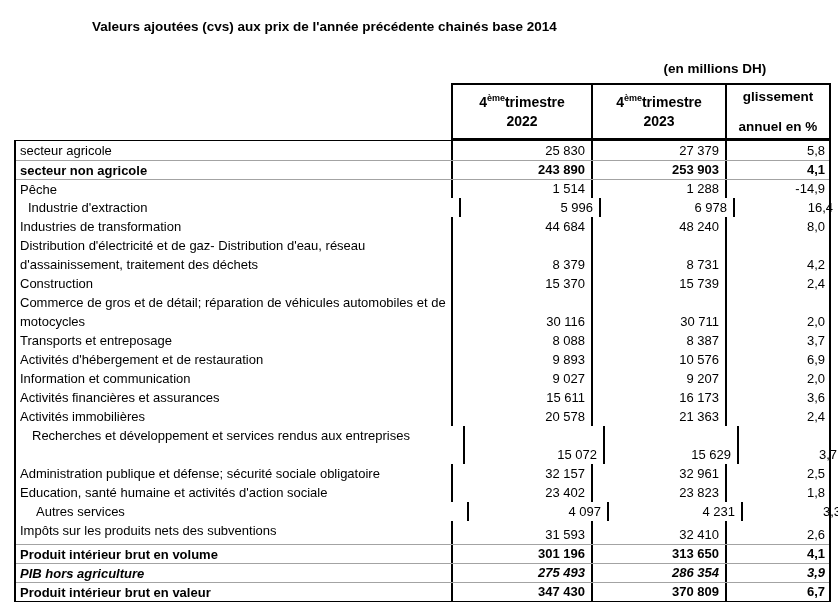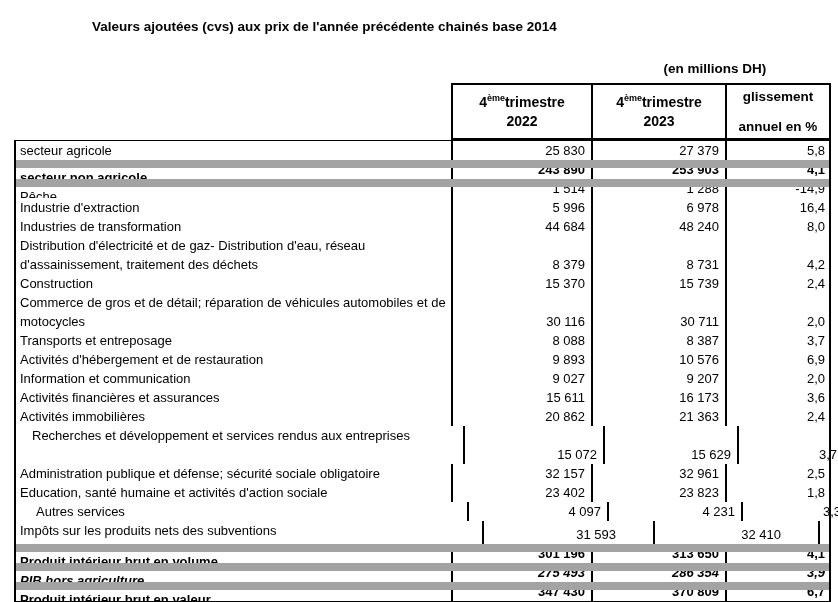--- a/index.html
+++ b/index.html
@@ -27,21 +27,21 @@
   .hcell + .hcell { border-left:2px solid #000; }
   .hcell sup { font-size:9px; line-height:0; }
   .hword { }
   .hcell-g { justify-content:space-between; padding:3px 2px 2px 2px; font-size:13.5px; }
   .table-body {
     position:absolute; left:14px; top:140px; width:817px;
     box-sizing:border-box; border:2px solid #000; border-top:1px solid #000;
     background:#ffffff;
   }
   .row { display:grid; grid-template-columns:435px 140px 134px 104px; box-sizing:border-box; }
-  .row.bt2 { border-top:8px solid #a3a3a3; }
+  .row.bt2 { border-top:1px solid #a3a3a3; }
   .cell { box-sizing:border-box; overflow:hidden; font-size:13px; line-height:19px; }
   .lab { padding-left:4px; padding-right:4px; display:flex; align-items:flex-start; }
   .lab > span, .lab { align-content:flex-start; }
   .num {
     display:flex; align-items:flex-end; justify-content:flex-end;
     padding-right:6px; border-left:2px solid #000; white-space:nowrap;
   }
   .num.pct { padding-right:4px; }
   .bold { font-weight:bold; }
   .italic { font-style:italic; }
@@ -82,21 +82,21 @@
         <div class="cell num">243 890</div>
         <div class="cell num">253 903</div>
         <div class="cell num pct">4,1</div>
       </div>
       <div class="row bt2" style="height: 19px;">
         <div class="cell lab">Pêche</div>
         <div class="cell num">1 514</div>
         <div class="cell num">1 288</div>
         <div class="cell num pct">-14,9</div>
       </div>
-      <div class="row" style="height: 19px;">
+      <div class="row" style="height: 19px; padding-left: 8px;">
         <div class="cell lab">Industrie d'extraction</div>
         <div class="cell num">5 996</div>
         <div class="cell num">6 978</div>
         <div class="cell num pct">16,4</div>
       </div>
       <div class="row" style="height: 19px;">
         <div class="cell lab">Industries de transformation</div>
         <div class="cell num">44 684</div>
         <div class="cell num">48 240</div>
         <div class="cell num pct">8,0</div>
@@ -138,21 +138,21 @@
         <div class="cell num pct">2,0</div>
       </div>
       <div class="row" style="height: 19px;">
         <div class="cell lab">Activités financières et assurances</div>
         <div class="cell num">15 611</div>
         <div class="cell num">16 173</div>
         <div class="cell num pct">3,6</div>
       </div>
       <div class="row" style="height: 19px;">
         <div class="cell lab">Activités immobilières</div>
-        <div class="cell num">20 862</div>
+        <div class="cell num">20 578</div>
         <div class="cell num">21 363</div>
         <div class="cell num pct">2,4</div>
       </div>
       <div class="row" style="height: 38px; padding-left: 12px;">
         <div class="cell lab">Recherches et développement et services rendus aux entreprises</div>
         <div class="cell num">15 072</div>
         <div class="cell num">15 629</div>
         <div class="cell num pct">3,7</div>
       </div>
       <div class="row" style="height: 19px;">
@@ -166,21 +166,21 @@
         <div class="cell num">23 402</div>
         <div class="cell num">23 823</div>
         <div class="cell num pct">1,8</div>
       </div>
       <div class="row" style="height: 19px; padding-left: 16px;">
         <div class="cell lab">Autres services</div>
         <div class="cell num">4 097</div>
         <div class="cell num">4 231</div>
         <div class="cell num pct">3,3</div>
       </div>
-      <div class="row" style="height: 23px; gap: 31px;">
+      <div class="row" style="height: 23px;">
         <div class="cell lab">Impôts sur les produits nets des subventions</div>
         <div class="cell num">31 593</div>
         <div class="cell num">32 410</div>
         <div class="cell num pct">2,6</div>
       </div>
       <div class="row bold bt2" style="height: 19px;">
         <div class="cell lab">Produit intérieur brut en volume</div>
         <div class="cell num">301 196</div>
         <div class="cell num">313 650</div>
         <div class="cell num pct">4,1</div>

